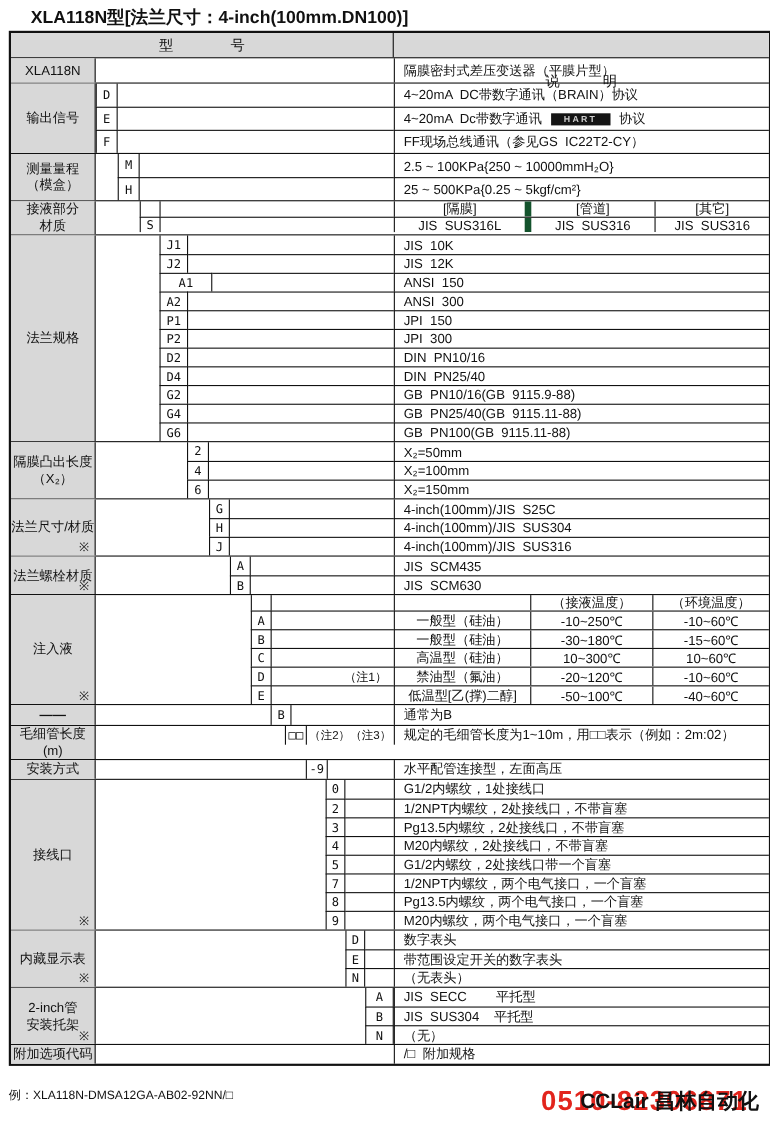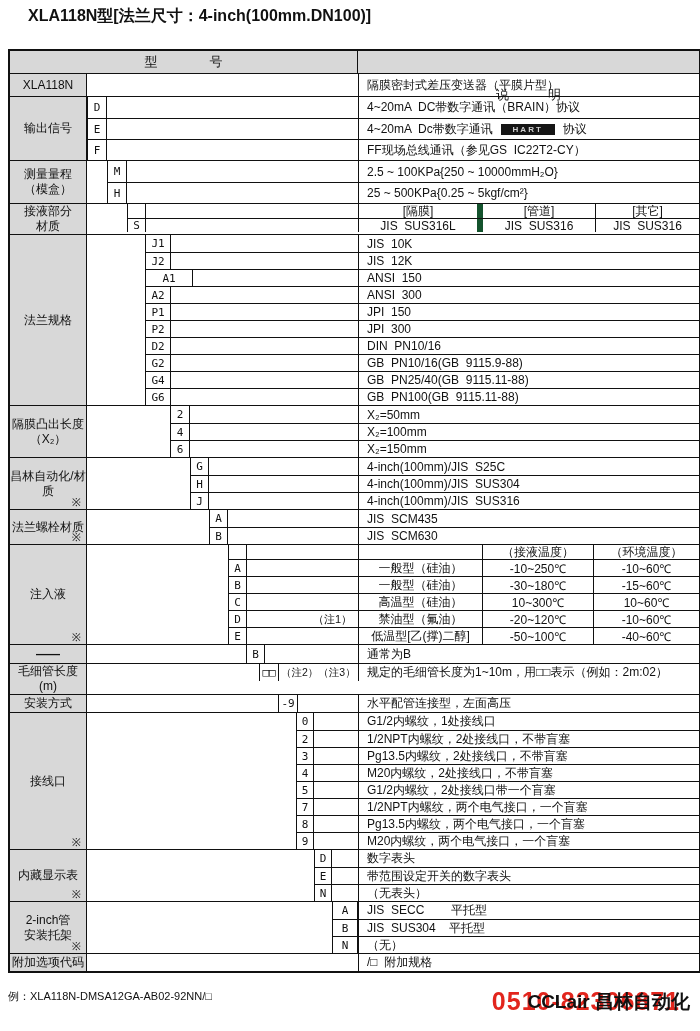--- a/index.html
+++ b/index.html
@@ -1,18 +1,18 @@
 <!DOCTYPE html>
 <html><head>
 <meta charset="utf-8">
 <style>
   html,body{margin:0;padding:0;background:#fff;}
   body{width:700px;height:1031px;font-family:"Liberation Sans",sans-serif;color:#111;position:relative;}
   .title{position:absolute;left:28px;top:6px;font-size:16px;font-weight:bold;white-space:pre;}
-  .tbl{position:absolute;left:8px;top:49px;width:689px;border:2px solid #111;background:#fff;}
+  .tbl{position:absolute;left:8px;top:28px;width:689px;border:2px solid #111;background:#fff;}
   .hdr{display:flex;background:#d8d8d8;height:22px;font-size:13px;}
   .hdr .hc1{width:348px;border-right:1px solid #111;display:flex;align-items:center;justify-content:center;white-space:pre;box-sizing:border-box;}
   .hdr .hc2{flex:1;display:flex;align-items:center;justify-content:center;white-space:pre;margin-top:44px;}
   .sec{display:flex;border-top:1px solid #111;}
   .lab{width:77px;flex:none;background:#d8d8d8;border-right:1px solid #111;display:flex;flex-direction:column;justify-content:center;align-items:center;text-align:center;font-size:12px;position:relative;box-sizing:border-box;line-height:15px;}
   .lab .mark{position:absolute;right:5px;bottom:1px;font-size:11px;line-height:11px;}
   .rows{flex:1;display:flex;flex-direction:column;min-width:0;}
   .row{display:flex;align-items:stretch;}
   .row>*{box-sizing:border-box;}
   .h14{height:14px}.h17{height:17px}.h18{height:18px}.h21{height:21px}.h22{height:22px}
@@ -170,20 +170,26 @@
           <span class="desc">JPI  300</span>
         </div>
       <div class="row h17">
           <span class="sp" style="width:58px"></span>
           <span class="code" style="width:26px">D2</span>
           <span class="mid"></span>
           <span class="desc">DIN  PN10/16</span>
         </div>
       <div class="row h17">
           <span class="sp" style="width:58px"></span>
+          <span class="code" style="width:26px">D4</span>
+          <span class="mid"></span>
+          <span class="desc">DIN  PN25/40</span>
+        </div>
+      <div class="row h17">
+          <span class="sp" style="width:58px"></span>
           <span class="code" style="width:26px">G2</span>
           <span class="mid"></span>
           <span class="desc">GB  PN10/16(GB  9115.9-88)</span>
         </div>
       <div class="row h17">
           <span class="sp" style="width:58px"></span>
           <span class="code" style="width:26px">G4</span>
           <span class="mid"></span>
           <span class="desc">GB  PN25/40(GB  9115.11-88)</span>
         </div>
@@ -218,21 +224,21 @@
           <span class="sp" style="width:83px"></span>
           <span class="code" style="width:20px">6</span>
           <span class="mid"></span>
           <span class="desc">X₂=150mm</span>
         </div>
     </div>
   </div>
 
   <div class="sec">
     <div class="lab">
-        <span>昌林自动化/材质</span>
+        <span>法兰尺寸/材质</span>
         <span class="mark">※</span>
       </div>
     <div class="rows">
       <div class="row h17">
           <span class="sp" style="width:103px"></span>
           <span class="code" style="width:19px">G</span>
           <span class="mid"></span>
           <span class="desc">4-inch(100mm)/JIS  S25C</span>
         </div>
       <div class="row h17">

